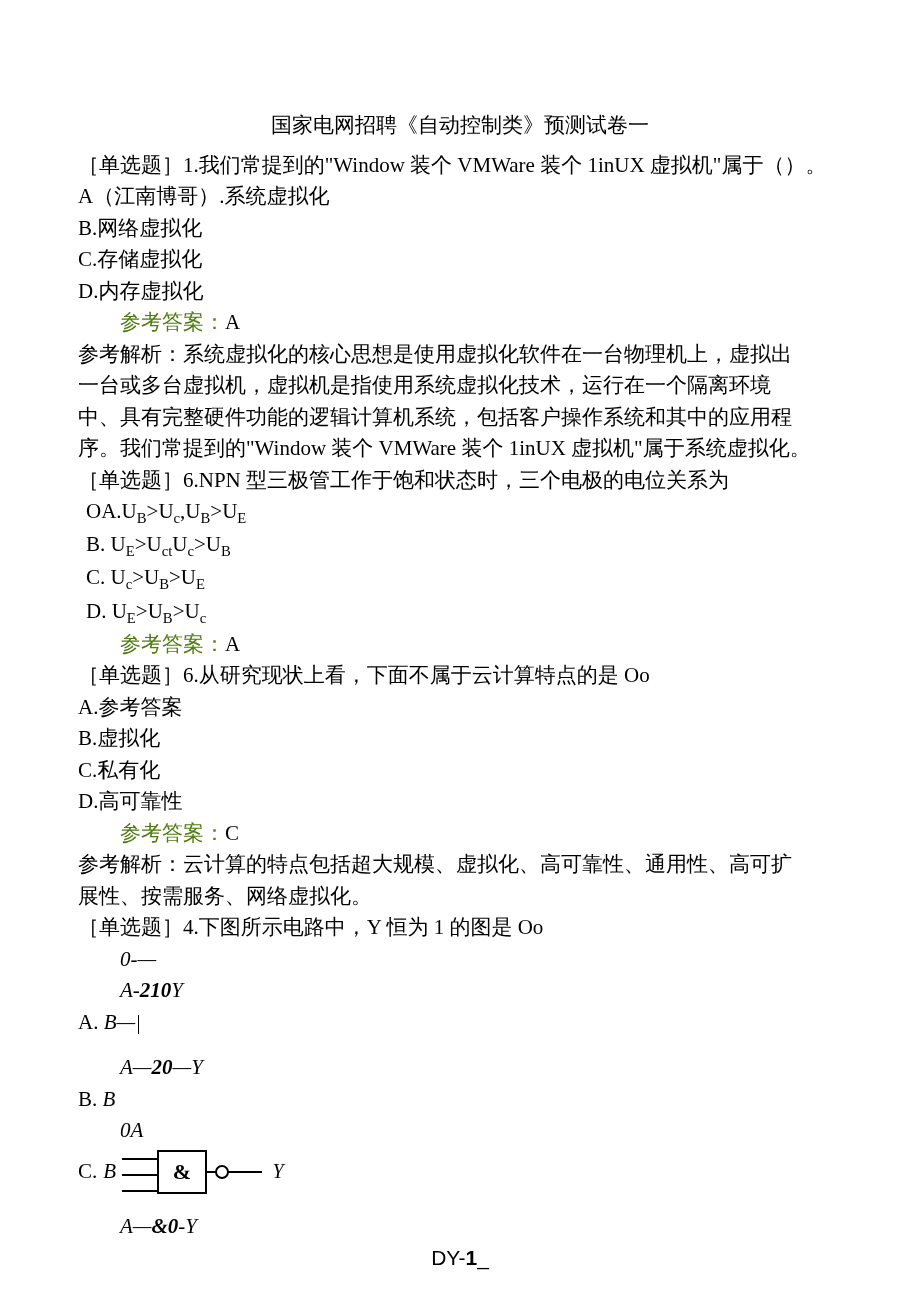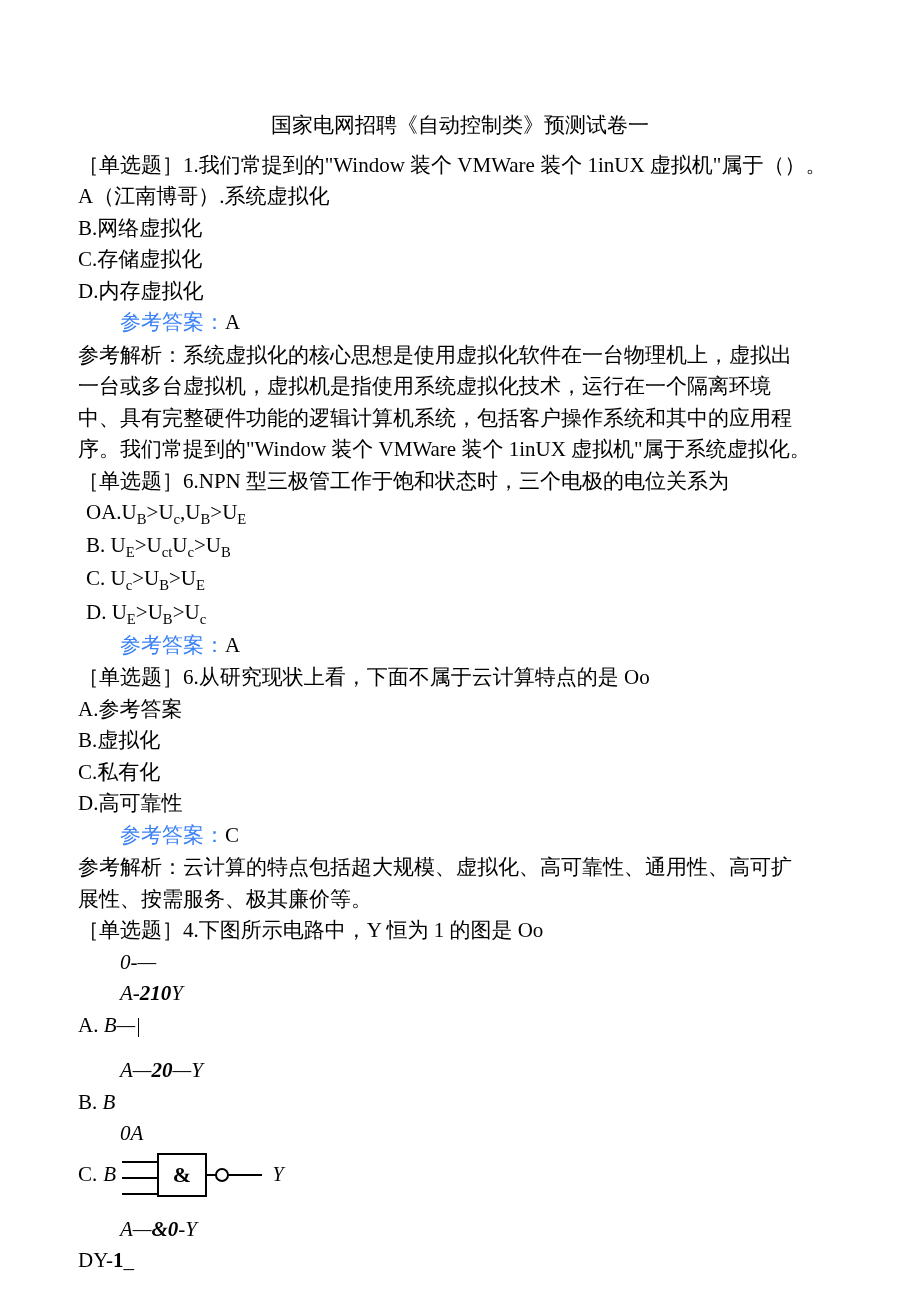--- a/index.html
+++ b/index.html
@@ -18,23 +18,22 @@
     }
     .title {
       text-align: center;
       font-size: 21px;
       margin-bottom: 8px;
     }
     .line {
       display: block;
     }
     .answer-label {
-      color: #3b82f6;
+      color: #4d7c0f;
       padding-left: 2em;
-      font-family: Liberation Mono, monospace;
     }
     .answer-value {
       color: #000;
     }
     .indent2 {
       padding-left: 2em;
     }
     .sub {
       font-size: 0.7em;
       vertical-align: sub;
@@ -57,21 +56,22 @@
       gap: 6px;
     }
     .circuit-svg {
       display: inline-block;
       vertical-align: middle;
     }
     .opt-prefix {
       font-family: "SimSun", serif;
     }
     .dy-line {
-      font-family: Liberation Serif, serif;
+      font-family: Liberation Sans, sans-serif;
+      text-align: center;
     }
     .spacer {
       height: 14px;
     }
   </style>
 </head>
 <body>
 
 <div class="title">国家电网招聘《自动控制类》预测试卷一</div>
 
@@ -107,21 +107,21 @@
 
 <div class="line">［单选题］6.从研究现状上看，下面不属于云计算特点的是 Oo</div>
 <div class="line">A.参考答案</div>
 <div class="line">B.虚拟化</div>
 <div class="line">C.私有化</div>
 <div class="line">D.高可靠性</div>
 <div class="line">
   <span class="answer-label">参考答案：</span><span class="answer-value">C</span>
 </div>
 <div class="line">参考解析：云计算的特点包括超大规模、虚拟化、高可靠性、通用性、高可扩</div>
-<div class="line">展性、按需服务、极其廉价等。</div>
+<div class="line">展性、按需服务、网络虚拟化。</div>
 
 <div class="line">［单选题］4.下图所示电路中，Y 恒为 1 的图是 Oo</div>
 <div class="line indent2 ital-block">0-—</div>
 <div class="line indent2 ital-block">
   <span><span class="italic">A</span>-<b>210</b><span class="italic">Y</span></span>
 </div>
 <div class="line">
   <span>A.  </span><span class="ital-block">B—|</span>
 </div>
 

